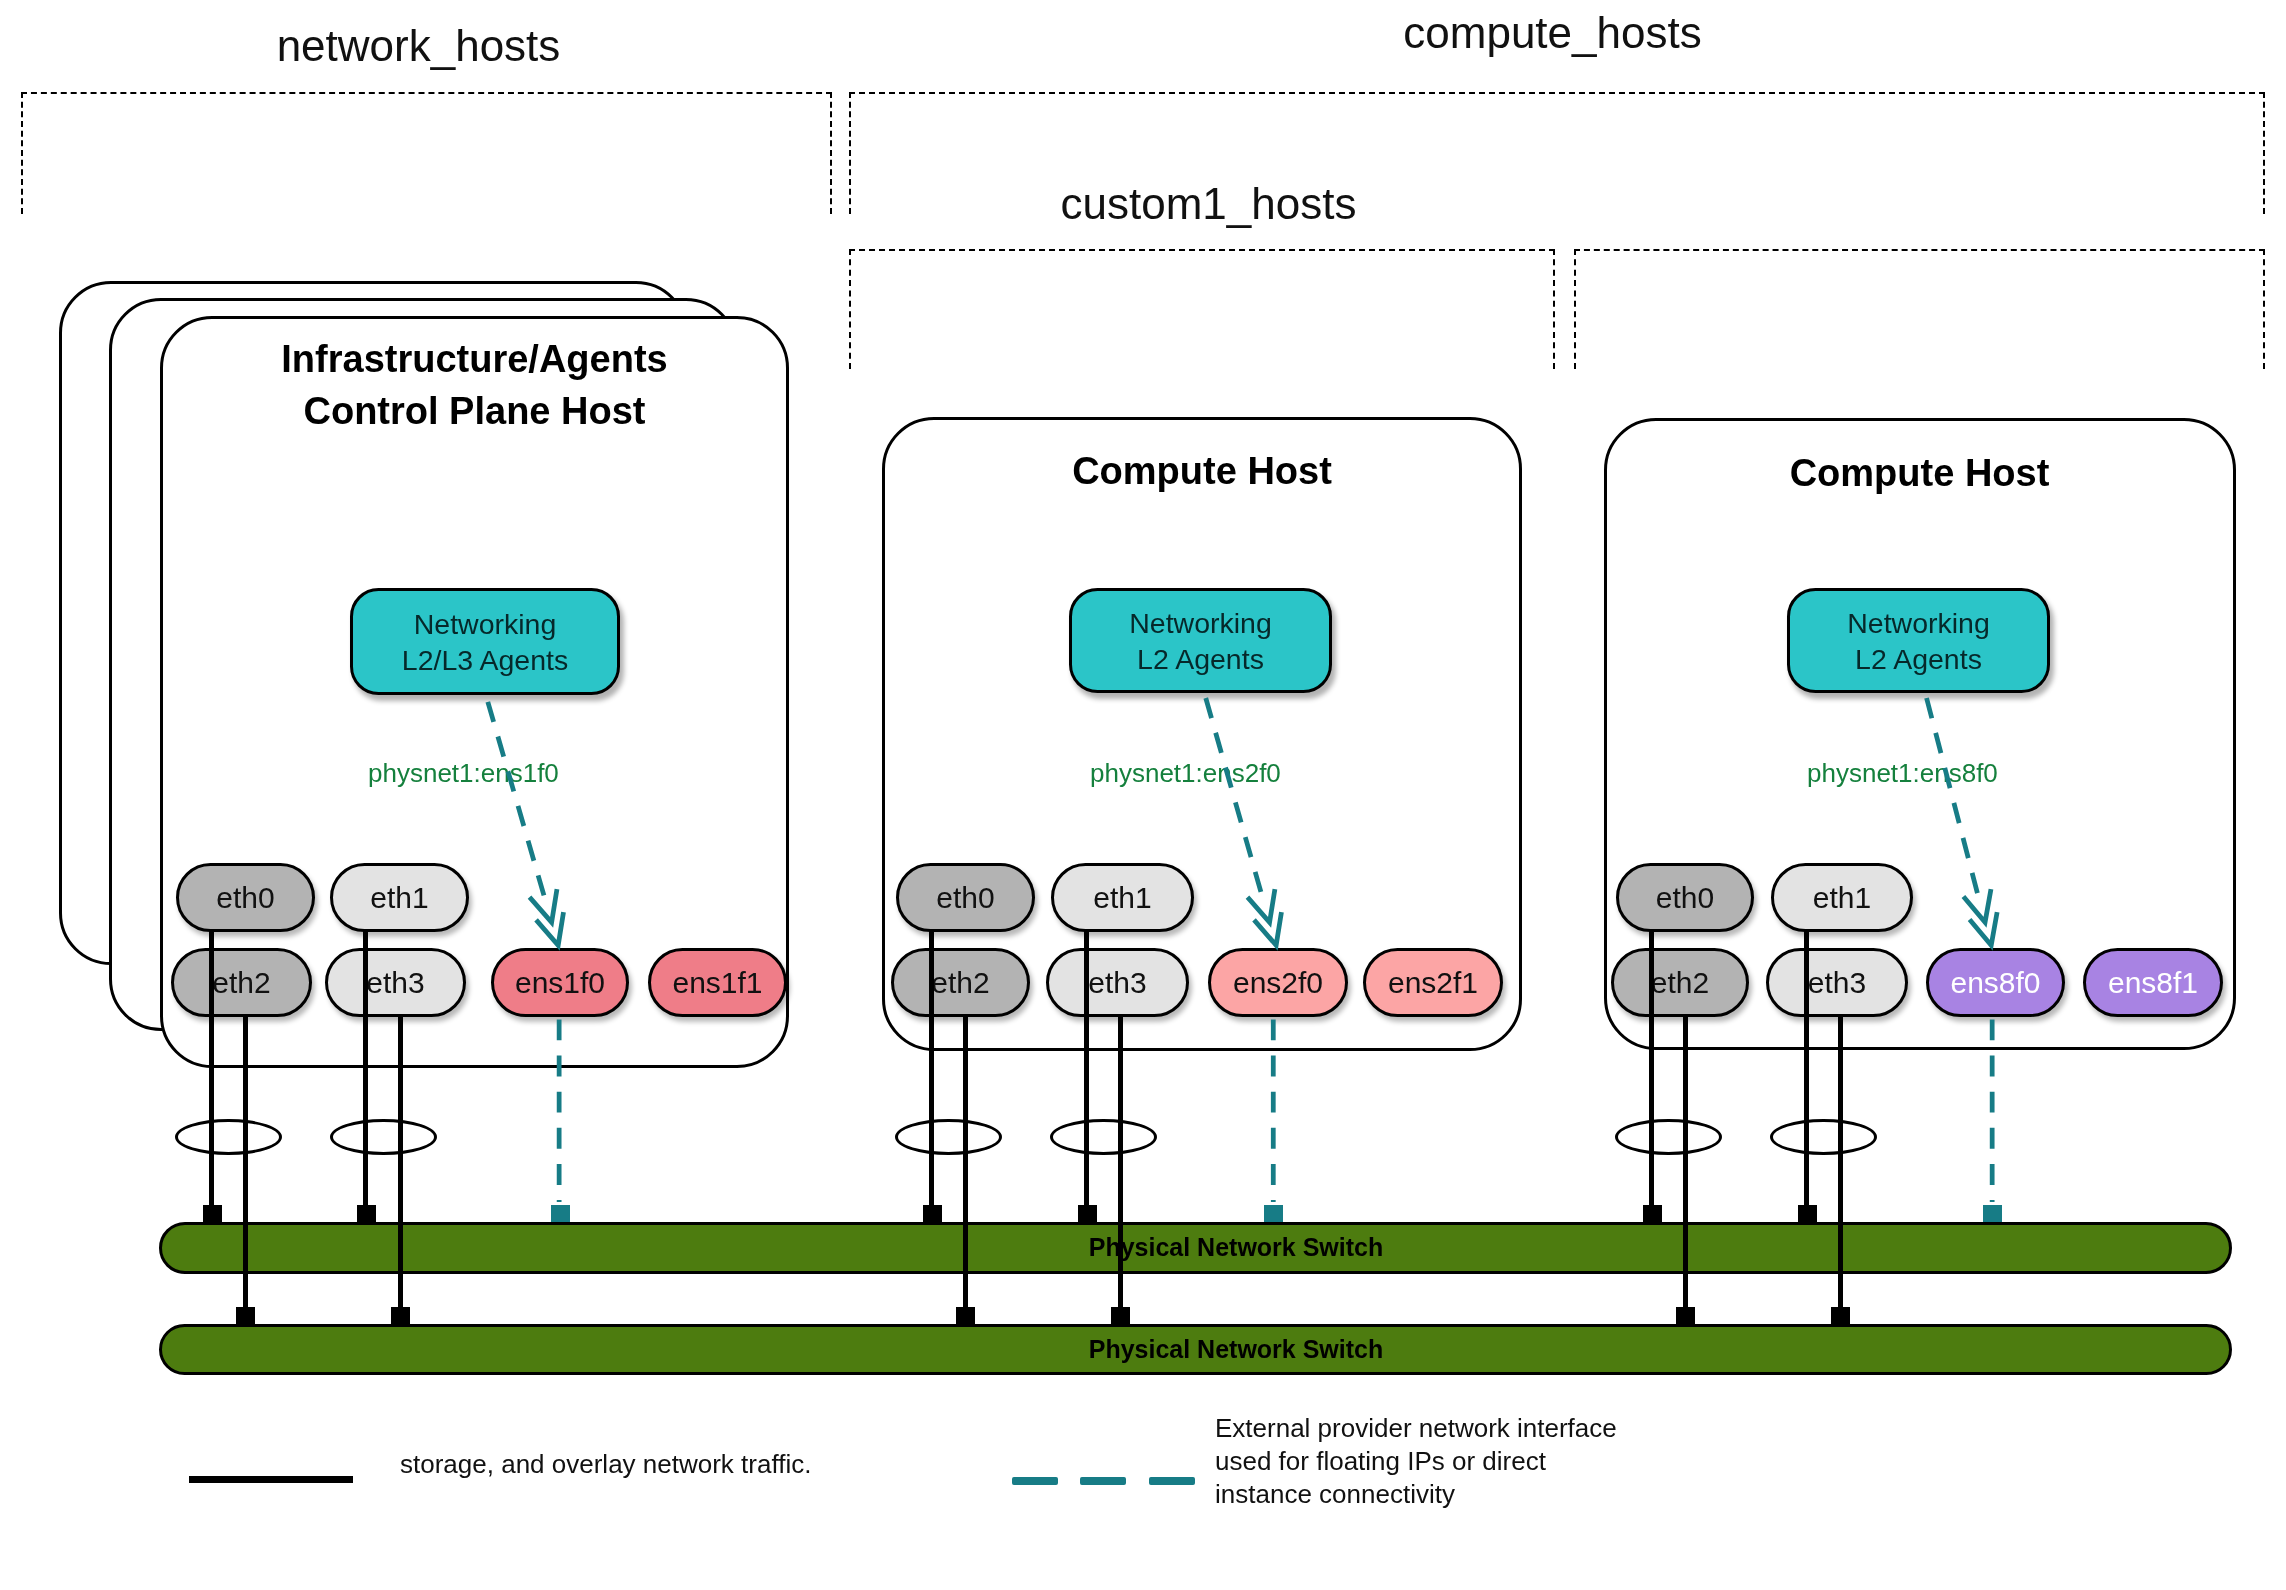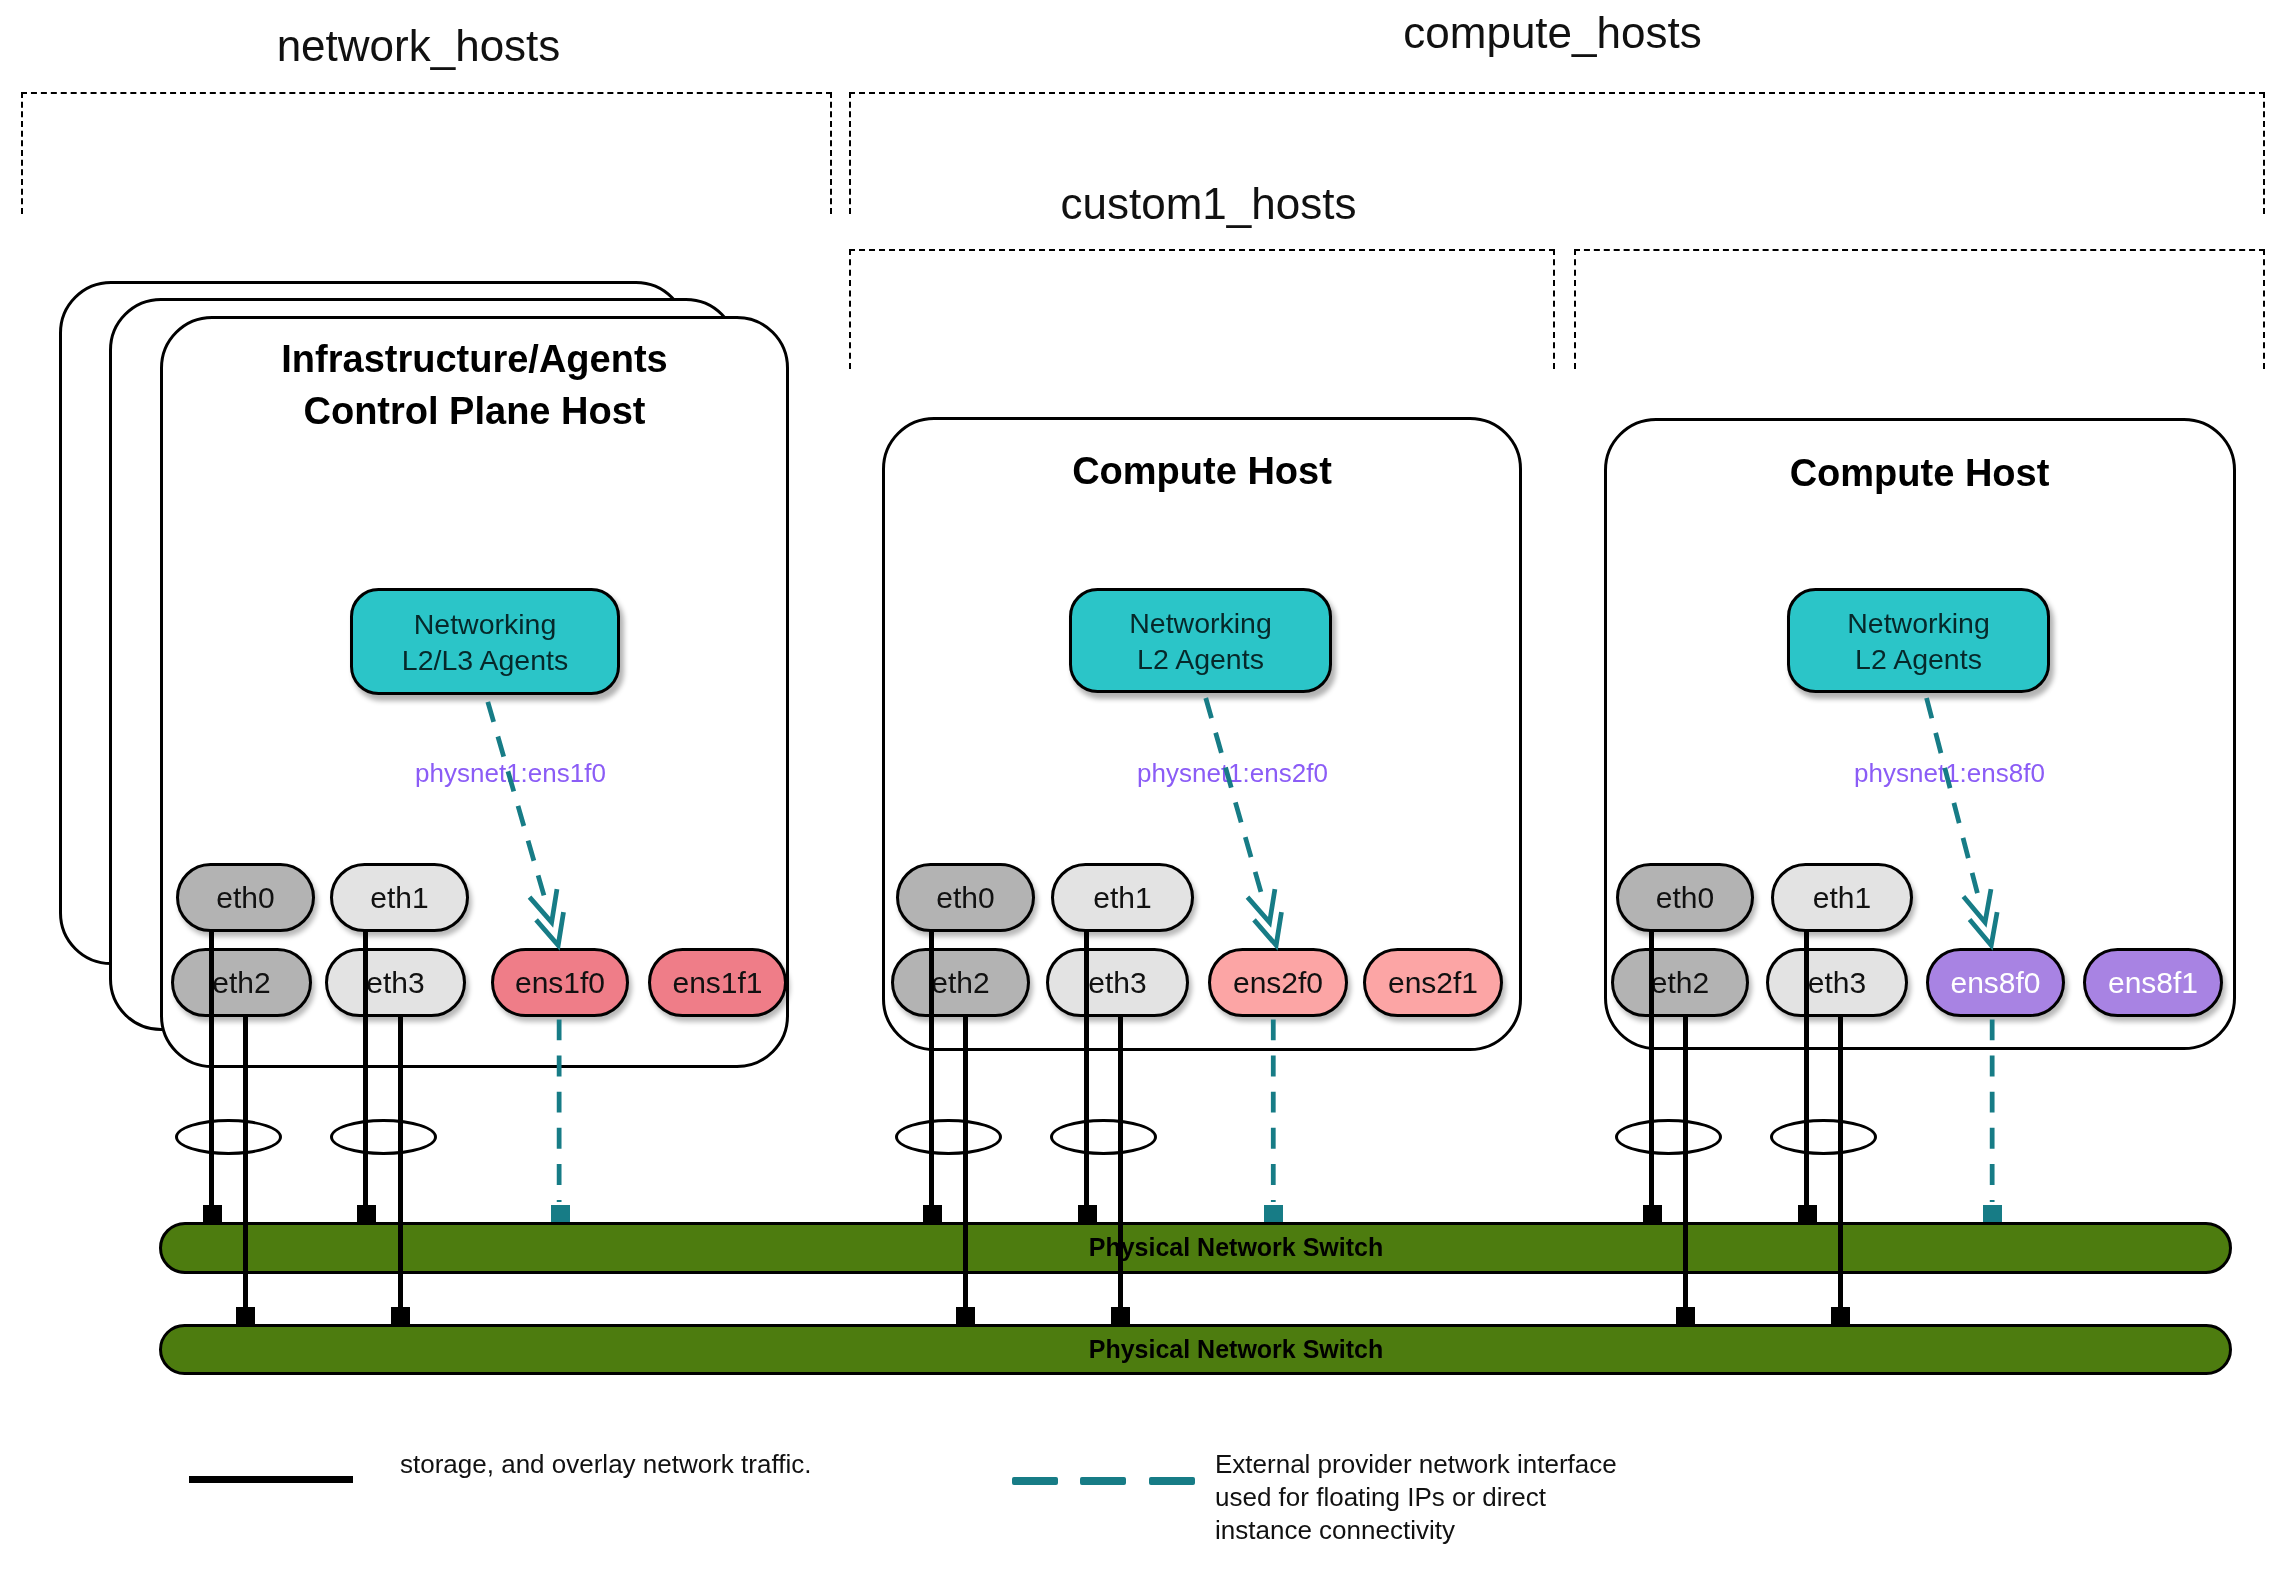--- a/index.html
+++ b/index.html
@@ -14,21 +14,21 @@
   
   .hostbox{position:absolute;background:#fff;border:3.8px solid #000;border-radius:52px;}
   .host-title{position:absolute;font-size:38px;font-weight:bold;text-align:center;line-height:52px;color:#000;}
   
   .agent{
     position:absolute;background:#2BC5C8;border:3.8px solid #000;border-radius:28.5px;
     display:flex;flex-direction:column;align-items:center;justify-content:center;
     font-size:28.5px;line-height:36px;text-align:center;color:#06282a;
     box-shadow:3.8px 5.7px 5.7px rgba(0,0,0,0.30);
   }
-  .physnet{position:absolute;font-size:26px;text-align:center;color:#8b5cf6;}
+  .physnet{position:absolute;font-size:26px;color:#15803d;}
   
   .pill{
     position:absolute;height:69px;border:3.8px solid #000;border-radius:35px;
     display:flex;align-items:center;justify-content:center;
     font-size:30px;color:#111;box-shadow:2.9px 4.8px 4.8px rgba(0,0,0,0.28);
   }
   .pill-dark{background:#B3B3B3;}
   .pill-light{background:#E3E3E3;}
   .pill-pink{background:#EF7D88;}
   .pill-gold{background:#fca5a5;}
@@ -176,20 +176,20 @@
     </g>
   </svg>
 
   <div class="legend-solid" style="left:189px;top:1476px;width:164px"></div>
   <div class="legend-text" style="left:400px;top:1448px;width:495px">
     <div>storage, and overlay network traffic.</div>
   </div>
   <div class="legend-dash" style="left:1012px;top:1477px;width:46px"></div>
   <div class="legend-dash" style="left:1080px;top:1477px;width:46px"></div>
   <div class="legend-dash" style="left:1149px;top:1477px;width:46px"></div>
-  <div class="legend-text" style="left:1215px;top:1448px;width:495px">
+  <div class="legend-text" style="left:1215px;top:1412px;width:495px">
     <div>External provider network interface</div>
     <div>used for floating IPs or direct</div>
     <div>instance connectivity</div>
   </div>
 
 </div>
 
 
 </body></html>

